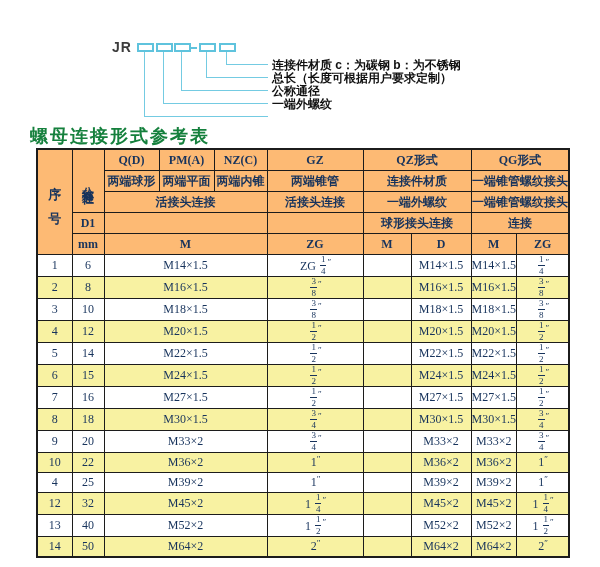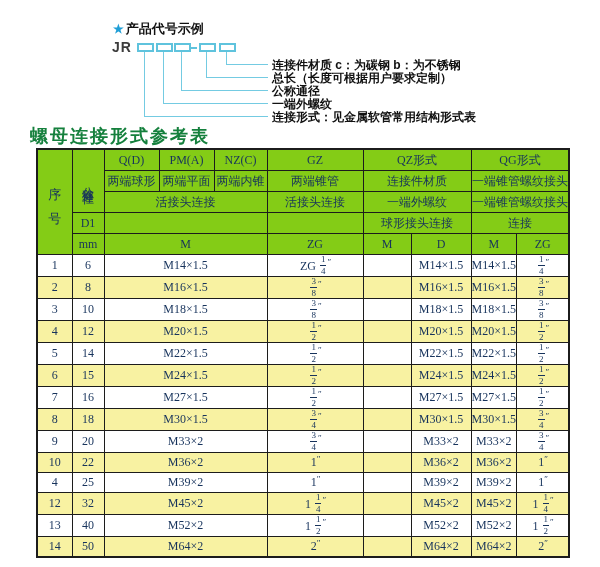--- a/index.html
+++ b/index.html
@@ -35,39 +35,36 @@
   .tbl-title{position:absolute;left:30px;top:124px;font-size:18px;font-weight:bold;color:#15803d;
     font-family:"Liberation Serif",serif;letter-spacing:2px;}
 
   
   table{
     position:absolute;left:36px;top:148px;border-collapse:collapse;table-layout:fixed;
     font-family:"Liberation Serif",serif;color:#17335c;
   }
   th,td{border:1px solid #1c1c1c;padding:0;text-align:center;vertical-align:middle;overflow:hidden;}
   table{border:2px solid #1c1c1c;}
-  th{background:#84cc16;font-weight:normal;font-size:12px;height:20px;}
+  th{background:#fdba74;font-weight:bold;font-size:12px;height:20px;}
   td{background:#ffffff;font-size:12px;height:19px;}
   tr.alt td{background:#f8f2a2;}
   .vtext{writing-mode:vertical-lr;text-orientation:upright;margin:0 auto;line-height:1;}
   .vtext.seq{letter-spacing:26px;font-size:13px;}
   .vtext.nom{letter-spacing:2px;font-size:12px;}
   .frac{display:inline-block;text-align:center;vertical-align:-0.5em;line-height:1;font-size:9px;margin:0 1px;}
   .frac .num{display:block;border-bottom:1px solid currentColor;padding:0 1px 1px;}
   .frac .den{display:block;padding-top:1px;}
   .in{font-size:9px;vertical-align:0.45em;letter-spacing:-1px;}
 </style>
 </head>
 <body>
 
 <div class="page">
 
-  <div class="diag-title">
-    <span class="star">★</span><span>产品代号示例</span>
-  </div>
   <div class="jr">JR</div>
   <span class="code-box b1"></span>
   <span class="code-box b2"></span>
   <span class="code-box b3"></span>
   <span class="code-dash"></span>
   <span class="code-box b4"></span>
   <span class="code-box b5"></span>
 
   <div class="cline v v1"></div>
   <div class="cline v v2"></div>
@@ -77,21 +74,20 @@
   <div class="cline h h1"></div>
   <div class="cline h h2"></div>
   <div class="cline h h3"></div>
   <div class="cline h h4"></div>
   <div class="cline h h5"></div>
 
   <div class="diag-label l2">总长（长度可根据用户要求定制）</div>
   <div class="diag-label l1">连接件材质  c：为碳钢  b：为不锈钢</div>
   <div class="diag-label l3">公称通径</div>
   <div class="diag-label l4">一端外螺纹</div>
-  <div class="diag-label l5">连接形式：见金属软管常用结构形式表</div>
 
   <div class="tbl-title">螺母连接形式参考表</div>
 
   <table>
     <colgroup>
       <col style="width:35px">
         <col style="width:32px">
         <col style="width:55px">
         <col style="width:55px">
       <col style="width:53px">

